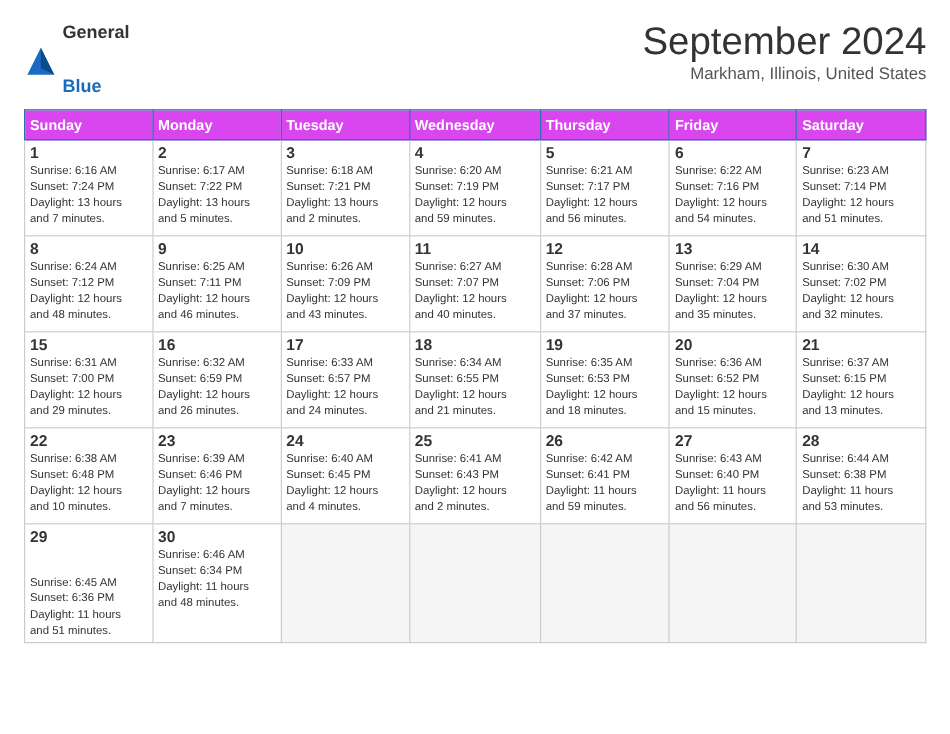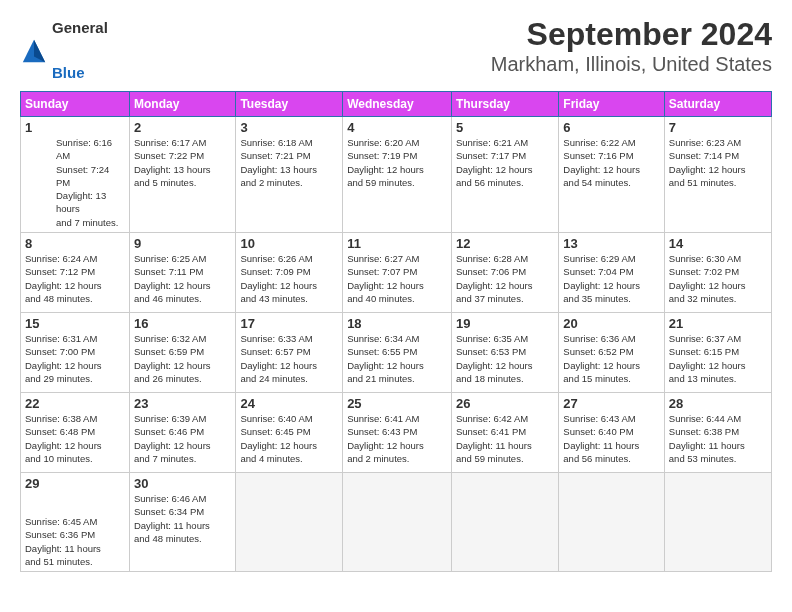--- a/index.html
+++ b/index.html
@@ -46,25 +46,25 @@
     .logo-icon {
       width: 28px;
       height: 28px;
       margin-right: 4px;
     }
     .title-block {
       text-align: right;
     }
     .month-title {
       font-size: 32px;
-      font-weight: bold;
+      font-weight: normal;
       color: #333;
     }
     .location {
-      font-size: 20px;
+      font-size: 14px;
       color: #555;
     }
     .calendar-table {
       width: 100%;
       border-collapse: collapse;
       font-size: 10px;
     }
     .calendar-table th {
       background: #d946ef;
       color: #fff;
@@ -130,21 +130,21 @@
         <th>Wednesday</th>
         <th>Thursday</th>
         <th>Friday</th>
         <th>Saturday</th>
       </tr>
     </thead>
     <tbody id="calendar-body">
     <tr>
           <td>
             <span class="day-num">1</span>
-            <div class="day-info" style="white-space: pre-line; margin-left: 31px;">Sunrise: 6:16 AM
+            <div class="day-info" style="white-space: pre-line;">Sunrise: 6:16 AM
 Sunset: 7:24 PM
 Daylight: 13 hours
 and 7 minutes.</div>
           </td>
           <td>
             <span class="day-num">2</span>
             <div class="day-info" style="white-space: pre-line;">Sunrise: 6:17 AM
 Sunset: 7:22 PM
 Daylight: 13 hours
 and 5 minutes.</div>

